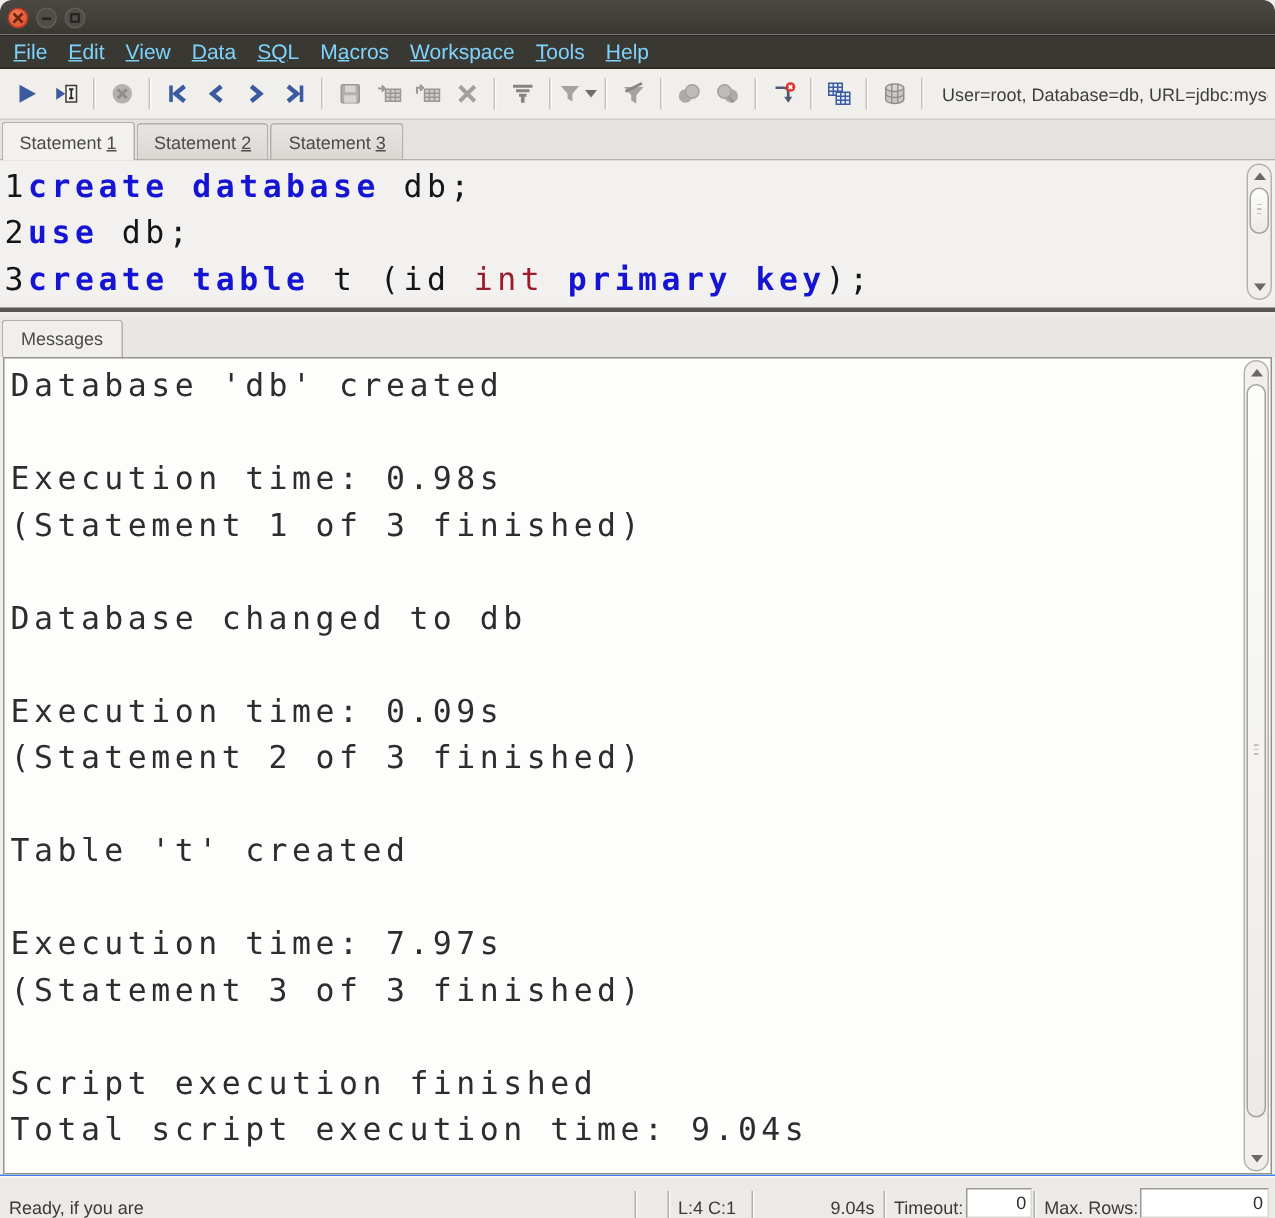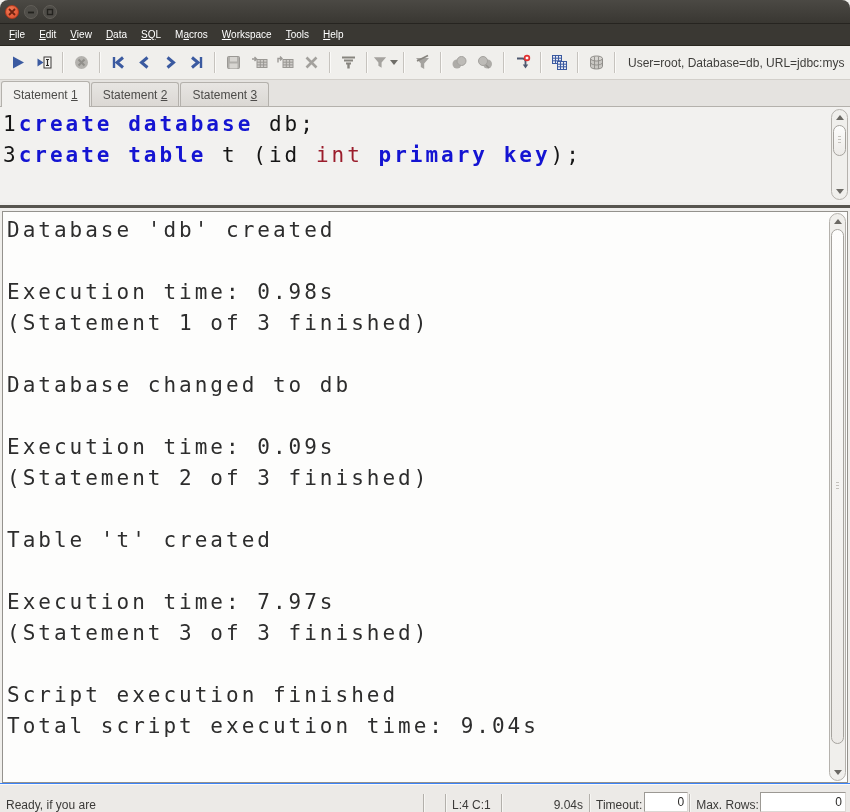--- a/index.html
+++ b/index.html
@@ -16,21 +16,21 @@
           justify-content:center; font-size:10px; line-height:1; cursor:default; }
   .wbtn.close { background:radial-gradient(circle at 35% 30%, #f07a54, #dd4b2b);
                 border:1px solid #b33a1e; color:#6e2311; font-weight:bold; }
   .wbtn.minmax { background:#4f4d48; border:1px solid #615e58; color:#23221e; font-weight:bold; }
   .titletext { margin-left:9px; color:#e8e4dc; font-weight:bold; font-size:12.5px;
                white-space:nowrap; overflow:hidden; }
 
   
   .menubar { height:22px; flex:0 0 22px; background:#3a3833; display:flex; align-items:center;
              padding-left:2px; border-bottom:1px solid #29271f; }
-  .menu-item { color:#ffffff; font-size:10px; padding:0 7px; line-height:21px; cursor:default; }
+  .menu-item { color:#7dd3fc; font-size:14px; padding:0 7px; line-height:21px; cursor:default; }
   .u { text-decoration:underline; }
 
   
   .toolbar { height:34px; flex:0 0 34px; background:#f0efec; display:flex; align-items:center;
              padding:0 5px; border-bottom:1px solid #d2cfca; }
   .tbtn { width:26px; height:26px; background:transparent; border:none; display:flex;
           align-items:center; justify-content:center; padding:0; }
   .tsep { width:1px; height:21px; background:#c6c3be; box-shadow:1px 0 0 #fbfaf8; margin:0 5px; flex:0 0 1px; }
   .caretdn { width:0; height:0; border-left:4px solid transparent; border-right:4px solid transparent;
              border-top:5px solid #6f6d68; margin-left:2px; }
@@ -288,39 +288,45 @@
         <span><span>Statement </span><span class="u">2</span><span></span></span>
       </div>
     <div class="tab">
         <span><span>Statement </span><span class="u">3</span><span></span></span>
       </div>
   </div>
 
   <div class="editor">
     <div class="code">
       <div class="code-line"><span class="ln">1</span><span class="kw">create database</span><span class="p"> db;</span></div>
+      <div class="code-line"><span class="ln">2</span><span class="kw">use</span><span class="p"> db;</span></div>
       <div class="code-line"><span class="ln">3</span><span class="kw">create table</span><span class="p"> t (id </span><span class="dt">int</span><span class="p"> </span><span class="kw">primary key</span><span class="p">);</span></div>
     </div>
     <div class="vscroll ed">
       <div class="sbtn">
           <span class="arrup"></span>
         </div>
       <div class="strack">
           <div class="sthumb ed"></div>
         </div>
       <div class="sbtn">
           <span class="arrdn"></span>
         </div>
     </div>
   </div>
 
   <div class="splitter">
     <div class="splitbar"></div>
   </div>
 
+  <div class="msgstrip">
+    <div class="msgtab">
+        <span>Messages</span>
+      </div>
+  </div>
 
   <div class="msgpanel">
     <pre class="msgtext">Database 'db' created
 
 Execution time: 0.98s
 (Statement 1 of 3 finished)
 
 Database changed to db
 
 Execution time: 0.09s

